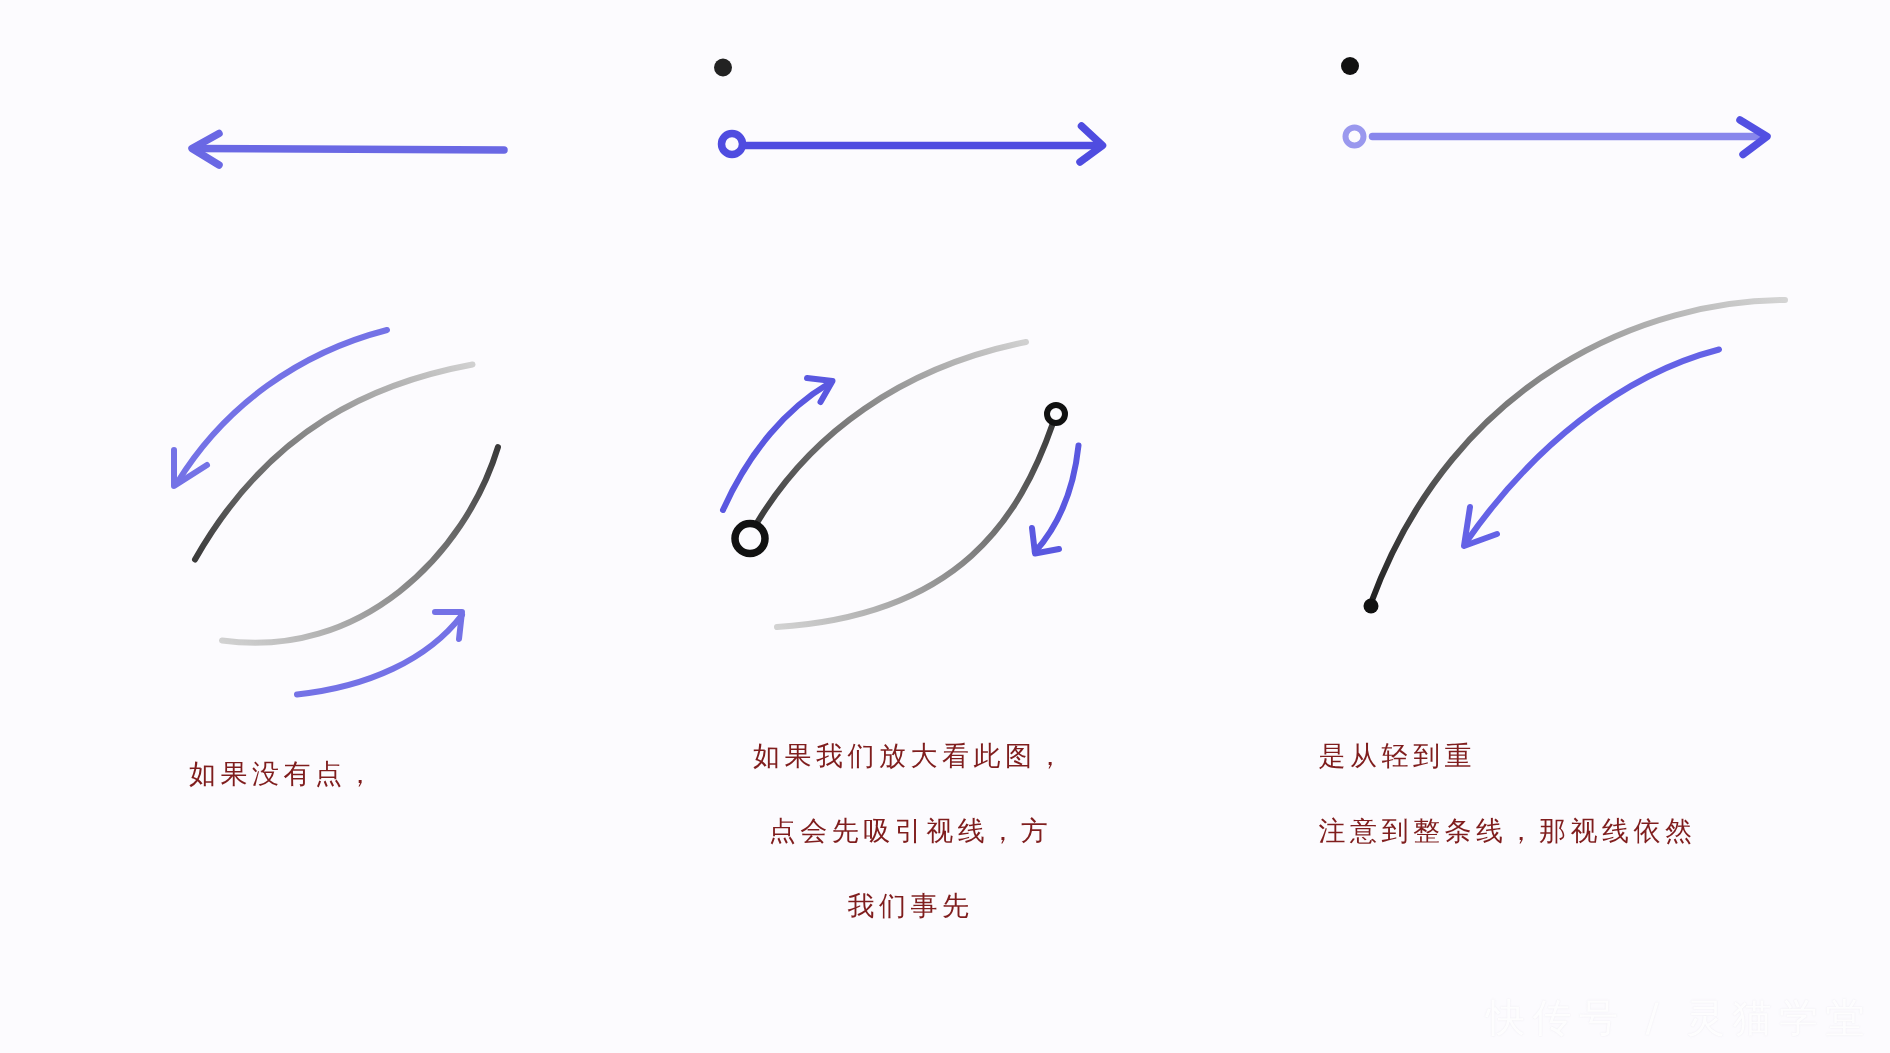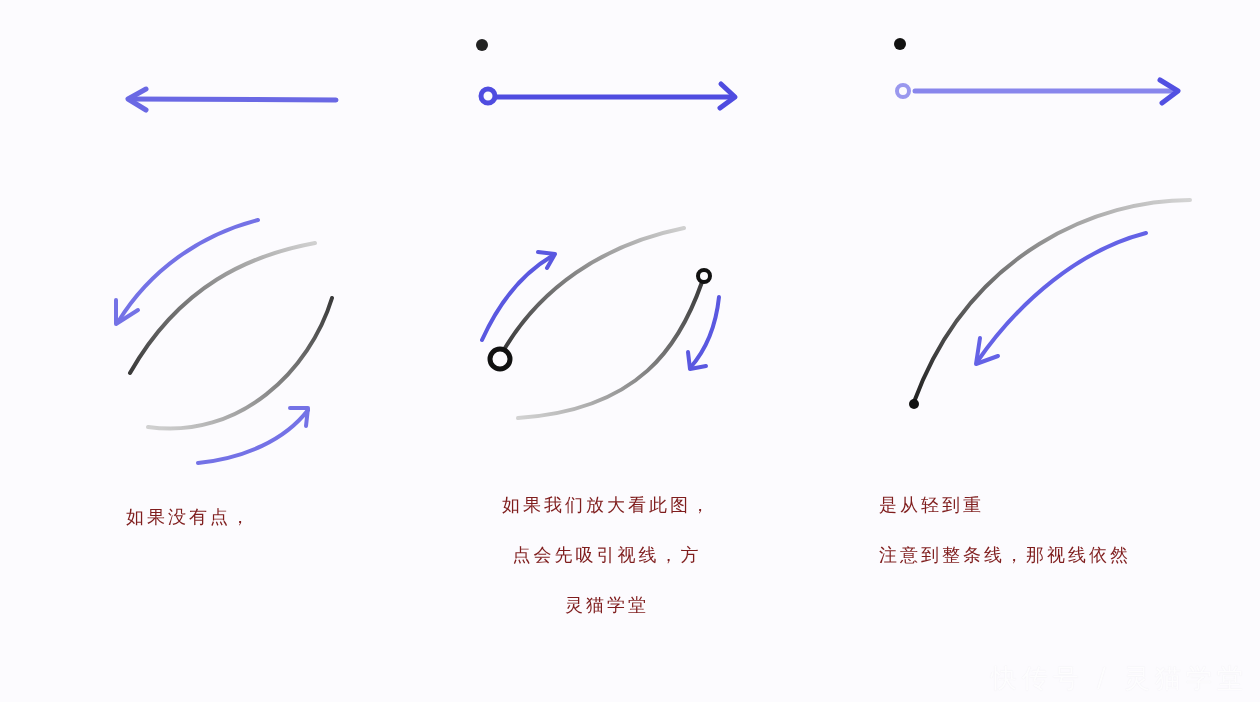--- a/index.html
+++ b/index.html
@@ -148,21 +148,21 @@
     </g>
   </svg>
 
   <div class="caption cap-1">
     <span class="line">如果没有点，</span>
   </div>
 
   <div class="caption cap-2">
     <span class="line">如果我们放大看此图，</span>
     <span class="line">点会先吸引视线，方</span>
-    <span class="line">灵猫学堂</span>
+    <span class="line">我们事先</span>
   </div>
 
   <div class="caption cap-3">
     <span class="line">是从轻到重</span>
     <span class="line">注意到整条线，那视线依然</span>
   </div>
 
   <div class="watermark">快传号 / 灵猫学堂</div>
 </div>
 

